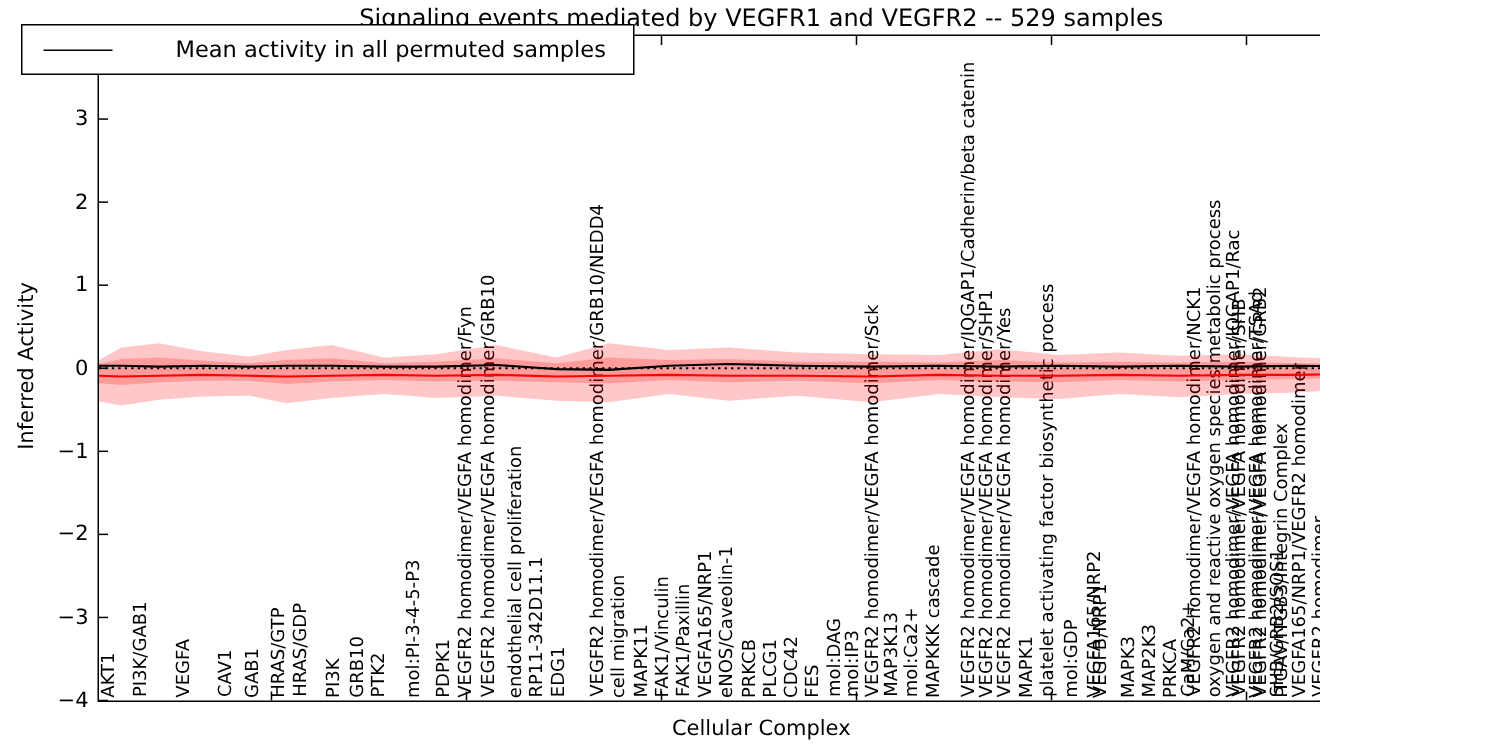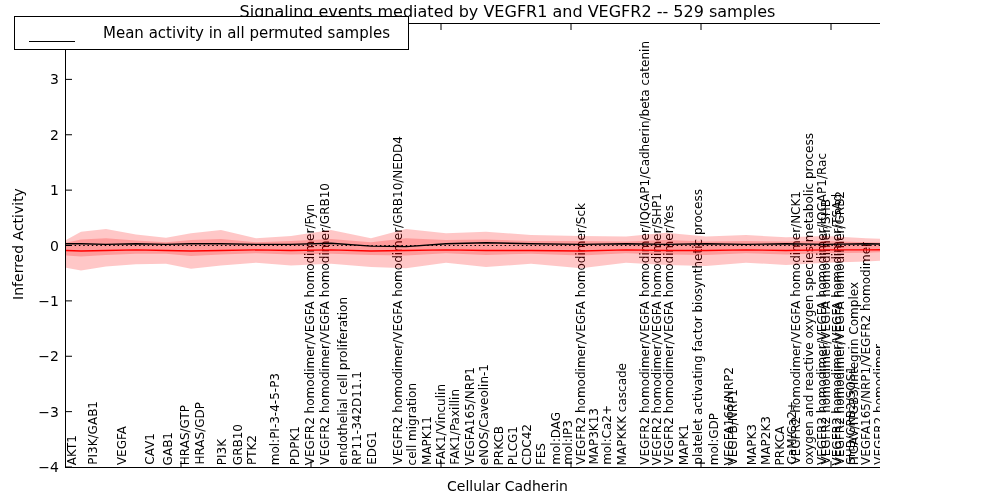--- a/index.html
+++ b/index.html
@@ -33,21 +33,21 @@
   .plot-svg{position:absolute;left:0;top:0;z-index:2;pointer-events:none;overflow:visible;}
   .ytick-label{
     position:absolute;right:100%;margin-right:7px;font-size:14px;
     transform:translateY(-50%);white-space:nowrap;
   }
   .legend{
     position:absolute;left:14px;top:16px;z-index:3;
     background:#ffffff;border:1px solid #000;
     padding:7px 18px 7px 14px;display:flex;flex-direction:column;gap:8px;
   }
-  .legend-row{display:flex;align-items:flex-end;gap:28px;}
+  .legend-row{display:flex;align-items:center;gap:42px;}
   .legend-line{width:46px;height:0;border-top:1.6px solid #000;flex:0 0 auto;}
   .legend-text{font-size:15px;white-space:nowrap;}
 </style>
 </head>
 <body>
 
 <div class="figure">
 
   <div class="fig-title">Signaling events mediated by VEGFR1 and VEGFR2 -- 529 samples</div>
 
@@ -171,15 +171,15 @@
       </div>
   </div>
 
   <div class="legend">
     <div class="legend-row">
       <span class="legend-line" id="leg-line-0" style="border-top-color: rgb(0, 0, 0);"></span>
       <span class="legend-text">Mean activity in all permuted samples</span>
     </div>
   </div>
 
-  <div class="xlabel">Cellular Cadherin</div>
+  <div class="xlabel">Cellular Complex</div>
 
 </div>
 
 </body></html>

